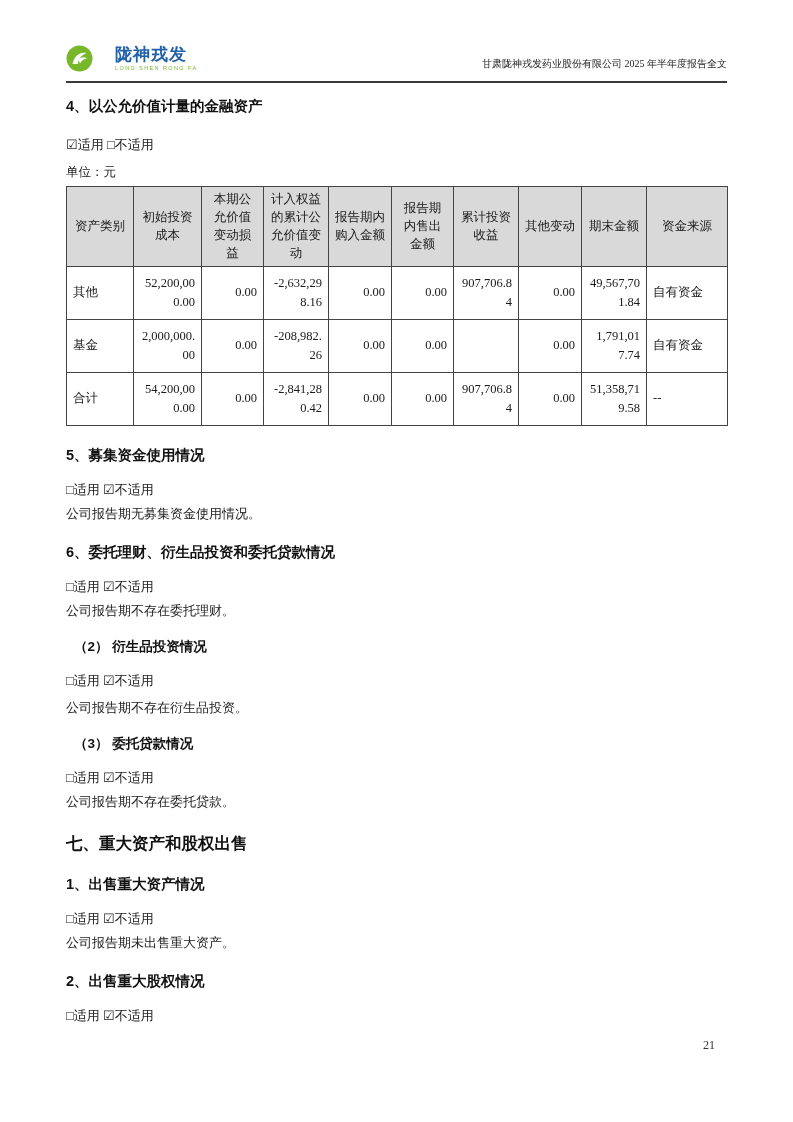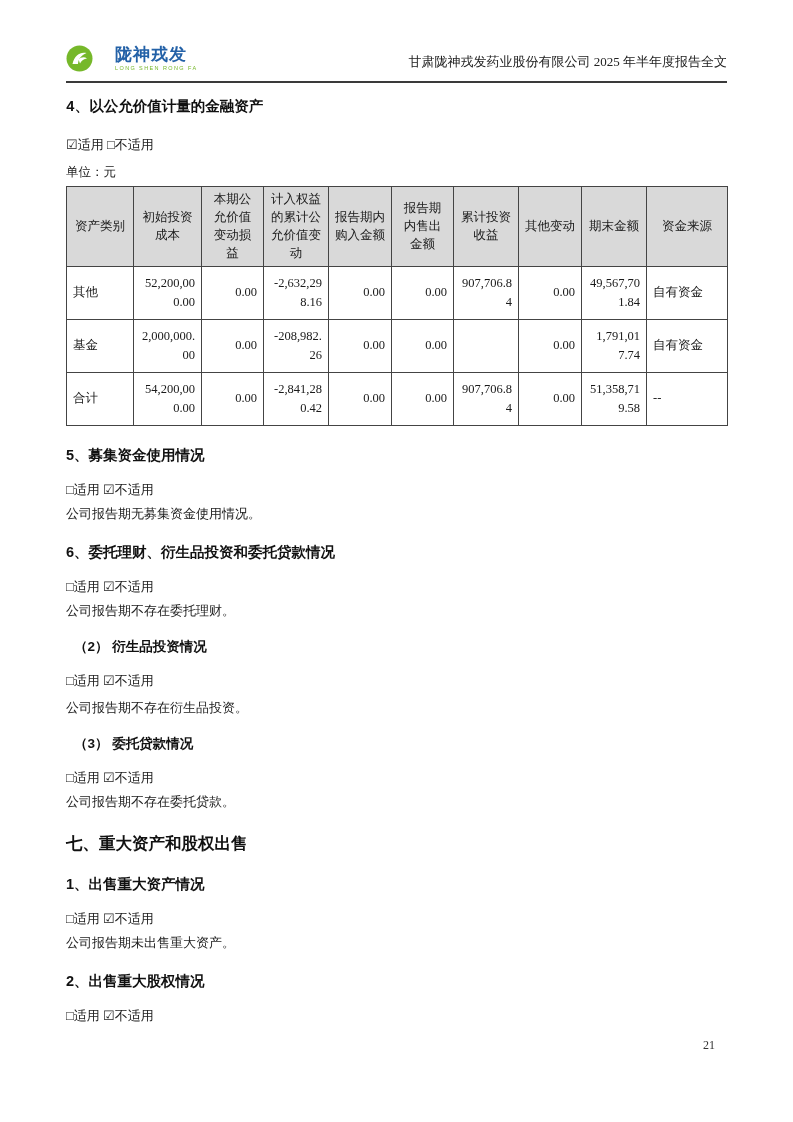--- a/index.html
+++ b/index.html
@@ -10,21 +10,21 @@
   }
   .page{position:absolute;left:66px;top:45px;width:661px;}
   
   .doc-header{display:flex;justify-content:space-between;align-items:flex-end;
     padding-bottom:9px;border-bottom:2.5px solid #3a3a3a;}
   .logo{display:flex;align-items:center;gap:22px;}
   .logo-text .cn{font-family:"Liberation Sans","DejaVu Sans",sans-serif;
     font-weight:bold;font-size:17px;color:#2361a7;letter-spacing:1px;line-height:1;}
   .logo-text .en{font-family:"Liberation Sans","DejaVu Sans",sans-serif;
     font-size:5.5px;color:#76b82a;letter-spacing:1.4px;margin-top:2px;}
-  .doc-title{font-size:13px;color:#222;padding-bottom:1px;}
+  .doc-title{font-size:10px;color:#222;padding-bottom:1px;}
   
   h2.sec-num{font-family:"Liberation Sans","DejaVu Sans",sans-serif;
     font-size:14.5px;font-weight:bold;margin:20px 0 0;color:#111;}
   h1.sec-big{font-family:"Liberation Sans","DejaVu Sans",sans-serif;
     font-size:16.5px;font-weight:bold;margin:22px 0 0;color:#111;}
   h3.sec-sub{font-family:"Liberation Sans","DejaVu Sans",sans-serif;
     font-size:13.5px;font-weight:bold;margin:18px 0 0;padding-left:8px;color:#111;}
   .applicability{font-size:13px;margin:16px 0 0;color:#222;}
   .note{font-size:13px;margin:6px 0 0;color:#222;}
   .unit-row{text-align:left;font-size:12.5px;margin:10px 0 5px;color:#222;}
@@ -57,21 +57,21 @@
         </svg>
       </span>
       <span class="logo-text">
         <div class="cn">陇神戎发</div>
         <div class="en">LONG SHEN RONG FA</div>
       </span>
     </div>
     <div class="doc-title">甘肃陇神戎发药业股份有限公司 2025 年半年度报告全文</div>
   </div>
 
-  <h2 class="sec-num" style="margin-top:14px;font-family:Liberation Mono, monospace;">4、以公允价值计量的金融资产</h2>
+  <h2 class="sec-num" style="margin-top:14px;">4、以公允价值计量的金融资产</h2>
   <p class="applicability" style="margin-top:20px;">☑适用 □不适用</p>
   <div class="unit-row">单位：元</div>
 
   <table class="fin">
     <colgroup>
       <col style="width:67px">
         <col style="width:68px">
         <col style="width:62px">
       <col style="width:65px">
         <col style="width:63px">

